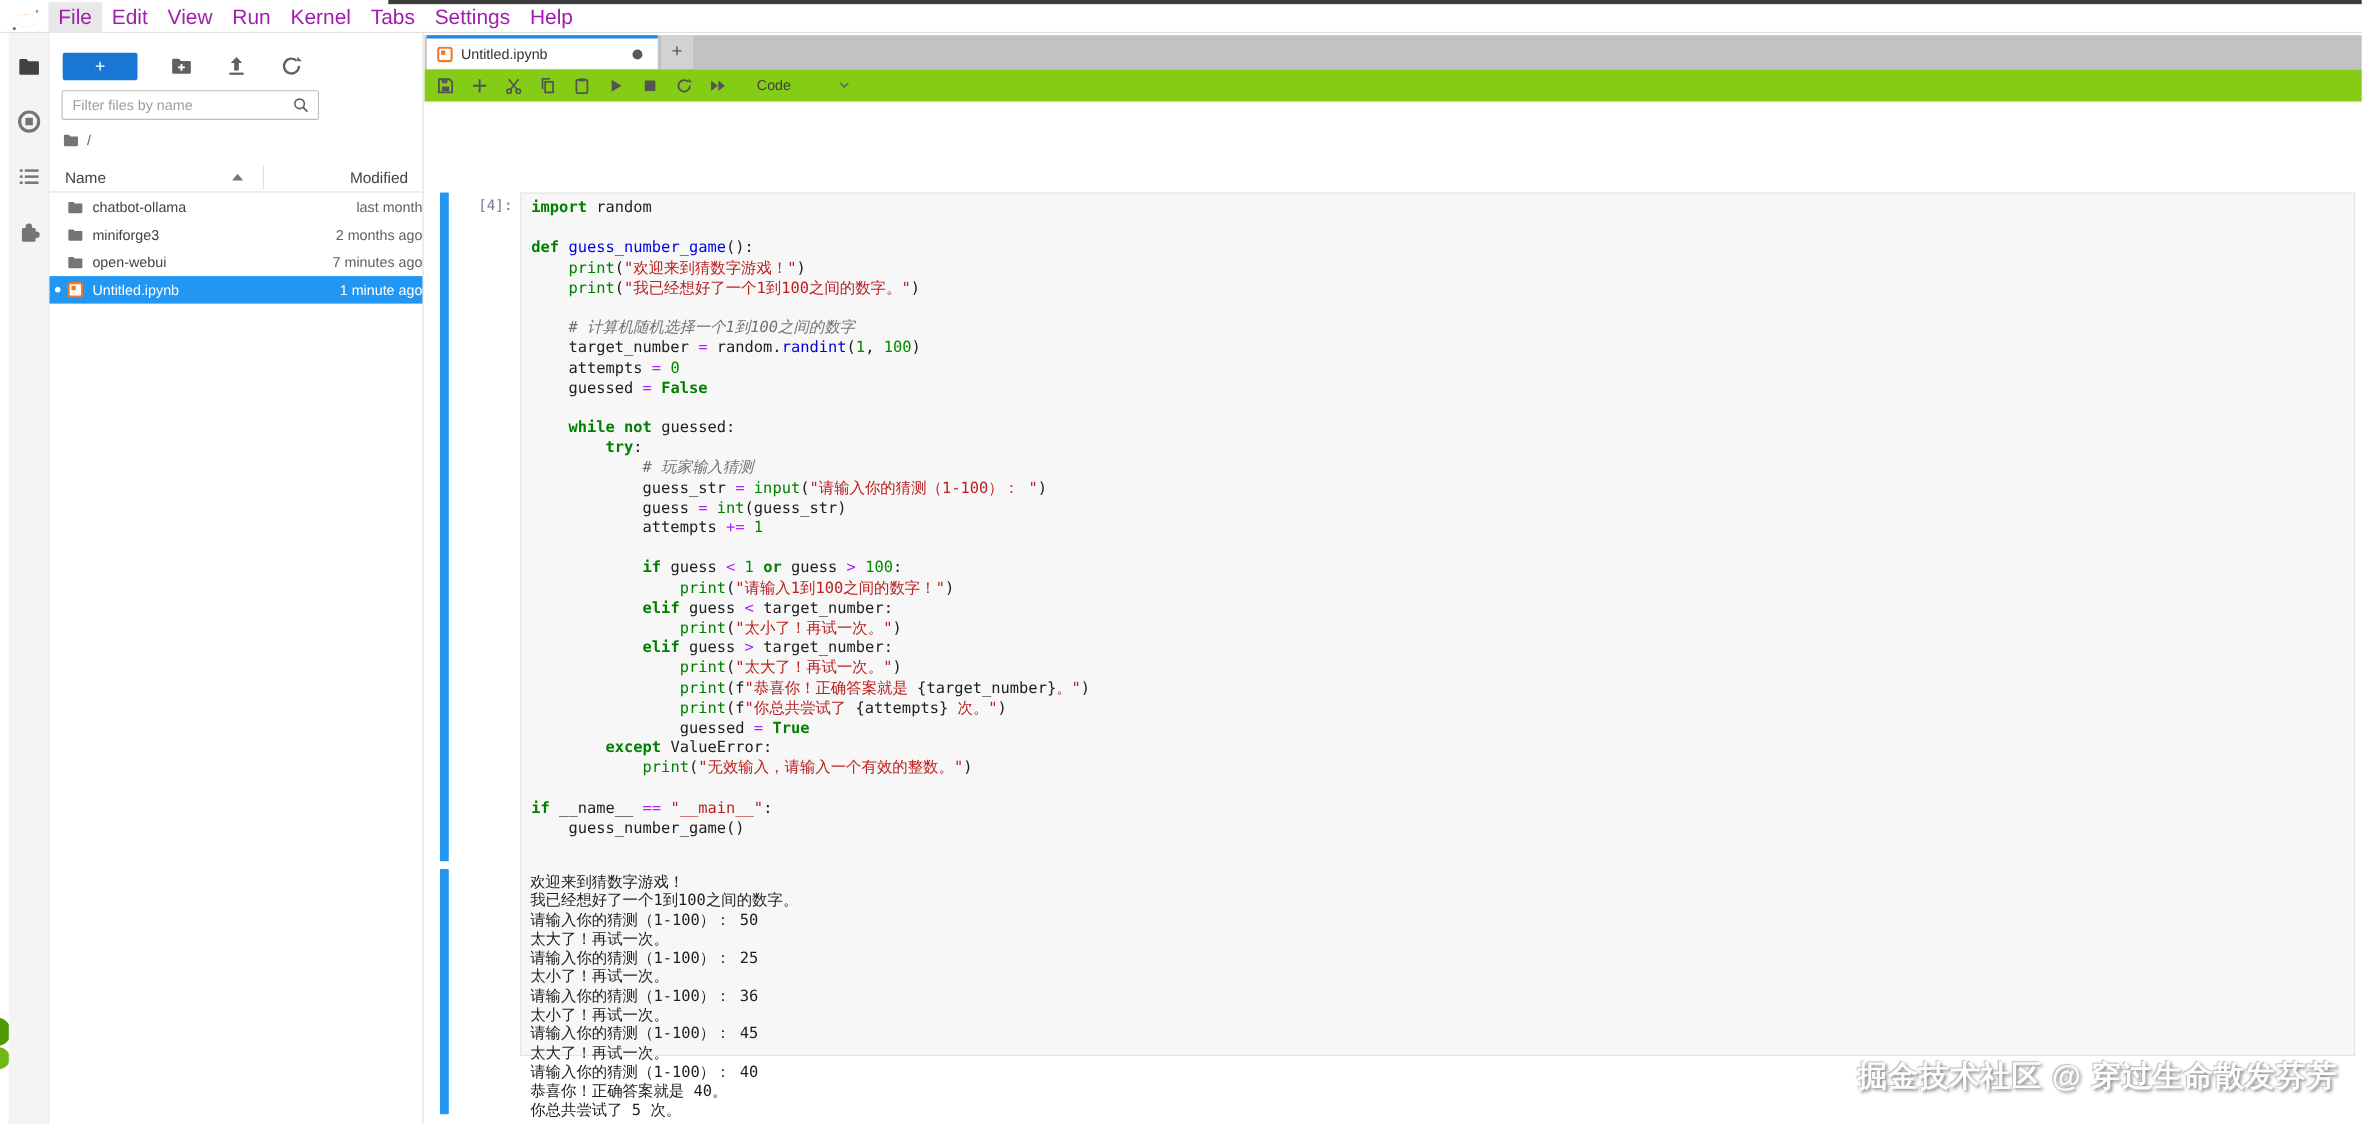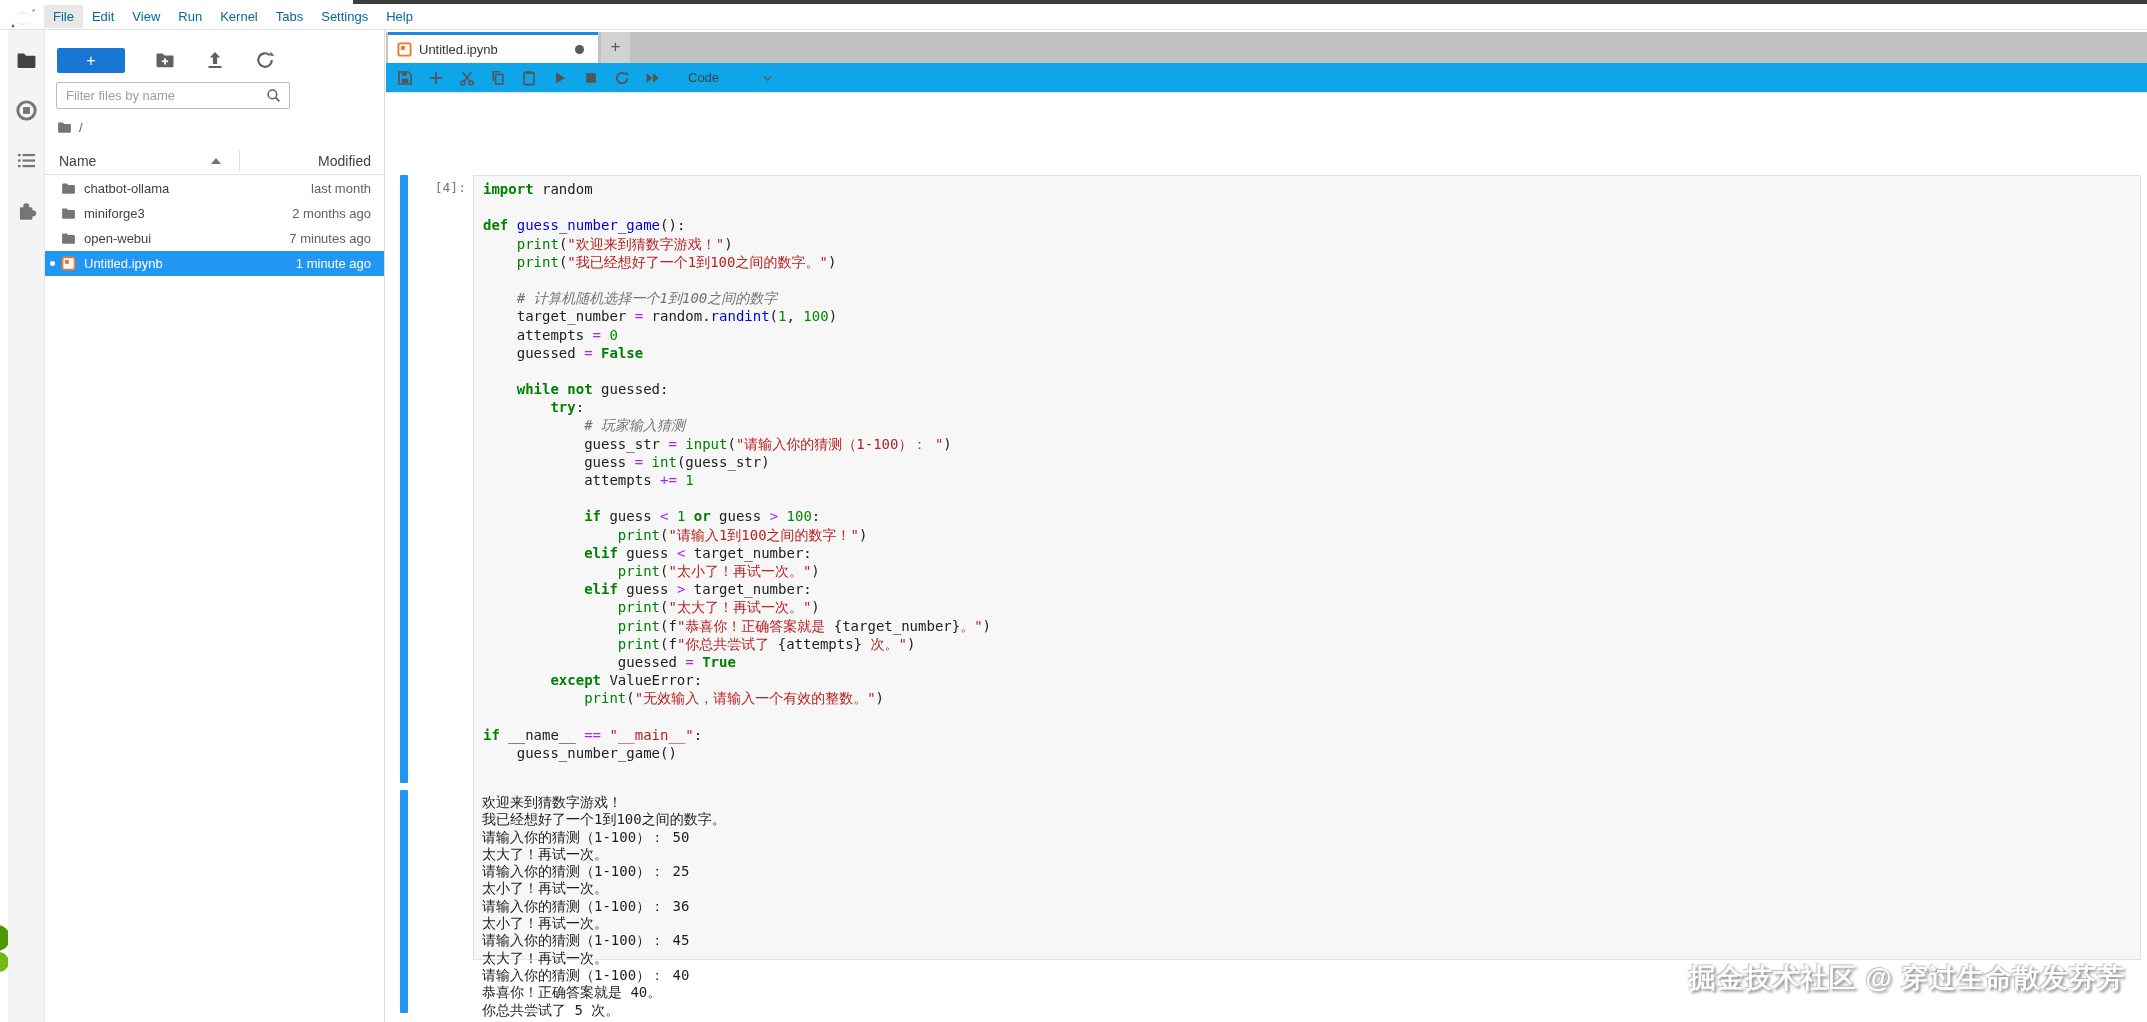--- a/index.html
+++ b/index.html
@@ -7,21 +7,21 @@
     font-family:"Liberation Sans","DejaVu Sans",sans-serif; }
   .mono { font-family:"DejaVu Sans Mono","Liberation Mono",monospace; }
 
   
   #top-strip { position:absolute; left:353px; top:0; width:1794px; height:4px; background:#3d3d3d; }
 
   
   #menu-bar { position:absolute; left:0; top:4px; width:2147px; height:26px; background:#fff;
     border-bottom:1px solid #e0e0e0; display:flex; align-items:center; }
   #jupyter-logo { width:26px; height:20px; margin:0 8px 0 10px; }
-  .menu-item { font-size:13px; color:#0369a1; padding:4px 9px; cursor:default; }
+  .menu-item { font-size:19px; color:#a21caf; padding:4px 9px; cursor:default; }
   .menu-item.active { background:#e8e8e8; }
 
   
   #desktop-sliver { position:absolute; left:0; top:70px; width:8px; bottom:0; background:#fff; }
   #green-blob { position:absolute; left:-7px; top:850px; }
 
   
   #activity-bar { position:absolute; left:8px; top:30px; width:37px; bottom:0; background:#f4f4f4;
     border-right:1px solid #e6e6e6; display:flex; flex-direction:column; align-items:center; padding-top:20px; gap:29px; }
   .act-icon { width:21px; height:21px; color:#757575; }
@@ -47,39 +47,39 @@
     font-size:14px; color:#424242; }
   .fb-header .col-name { position:absolute; left:14px; top:5px; }
   .fb-header .sort-caret { position:absolute; left:166px; top:10px; width:0; height:0;
     border-left:5px solid transparent; border-right:5px solid transparent; border-bottom:6px solid #757575; }
   .fb-header .col-div { position:absolute; left:194px; top:2px; width:1px; height:22px; background:#e0e0e0; }
   .fb-header .col-mod { position:absolute; right:13px; top:5px; }
   .fb-rows { position:absolute; left:0; top:146px; width:100%; }
   .file-row { position:relative; height:25px; display:flex; align-items:center; font-size:13px; color:#424242; cursor:pointer; }
   .file-row .f-icon { width:15px; height:15px; margin-left:16px; margin-right:8px; flex:none; color:#757575; }
   .file-row .f-name { flex:1; white-space:nowrap; overflow:hidden; }
-  .file-row .f-mod { margin-right:13px; color:#616161; }
+  .file-row .f-mod { color:#616161; }
   .file-row.selected { background:#2196f3; color:#fff; }
   .file-row.selected .f-mod { color:#fff; }
   .file-row .run-dot { position:absolute; left:5px; top:10px; width:5px; height:5px; border-radius:50%; background:#fff; display:none; }
   .file-row.selected .run-dot { display:block; background:#fff; }
   .file-row.running:not(.selected) .run-dot { display:block; background:#616161; }
 
   
   #main { position:absolute; left:386px; top:30px; right:0; bottom:0; background:#fff; }
   #tab-strip { position:absolute; left:0; top:2px; right:0; height:31px; background:#c2c2c2; display:flex; }
   .tab { width:210px; height:31px; background:#fff; border-top:3px solid #1e88e5; margin-left:2px;
     display:flex; align-items:center; font-size:13px; color:#333; cursor:pointer; }
   .tab .nb-ic { width:15px; height:15px; margin:0 7px 0 9px; flex:none; }
   .tab .tab-label { flex:1; }
   .dirty-dot { width:9px; height:9px; border-radius:50%; background:#5a5a5a; margin-right:14px; flex:none; }
   .new-tab { width:29px; height:31px; background:#d2d2d2; margin-left:3px; text-align:center;
     font-size:17px; line-height:29px; color:#555; cursor:pointer; }
 
-  #nb-toolbar { position:absolute; left:0; top:33px; right:0; height:30px; background:#0ea5e9;
+  #nb-toolbar { position:absolute; left:0; top:33px; right:0; height:30px; background:#84cc16;
     border-bottom:1px solid #e0e0e0; display:flex; align-items:center; padding-left:11px; }
   .tb-icon { width:16px; height:16px; color:#545454; margin-right:15px; cursor:pointer; }
   .cell-type { display:flex; align-items:center; margin-left:12px; width:100px; cursor:pointer; }
   .cell-type .ct-label { font-size:13px; color:#424242; }
   .cell-type .ct-chev { width:13px; height:13px; color:#616161; margin-left:42px; }
 
   #nb-content { position:absolute; left:0; top:63px; right:0; bottom:0; background:#fff; }
   .collapser { position:absolute; left:14px; width:8px; background:#2196f3; border-radius:1px; cursor:pointer; }
   #in-collapser  { top:82px;  height:608px; }
   #out-collapser { top:697px; height:223px; }

